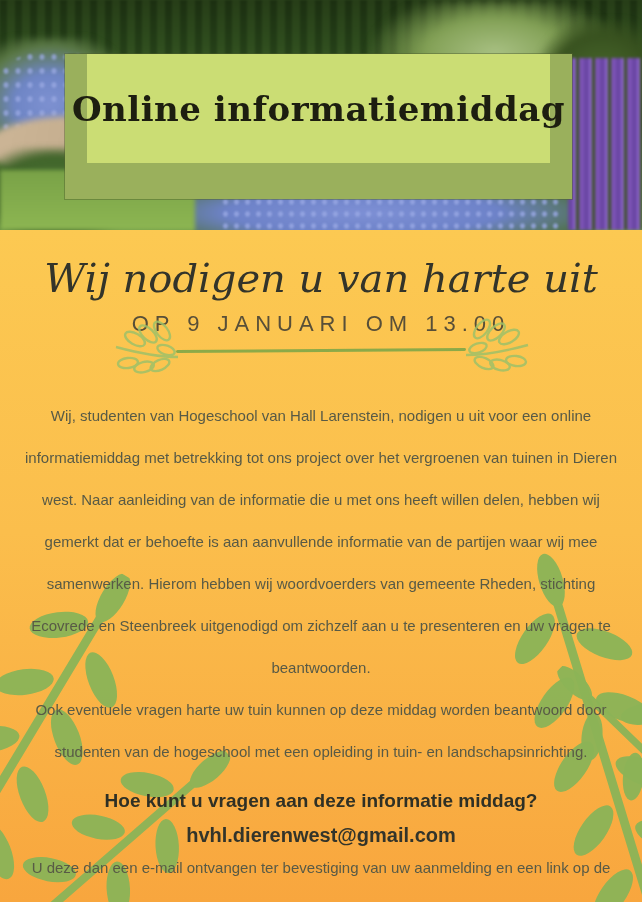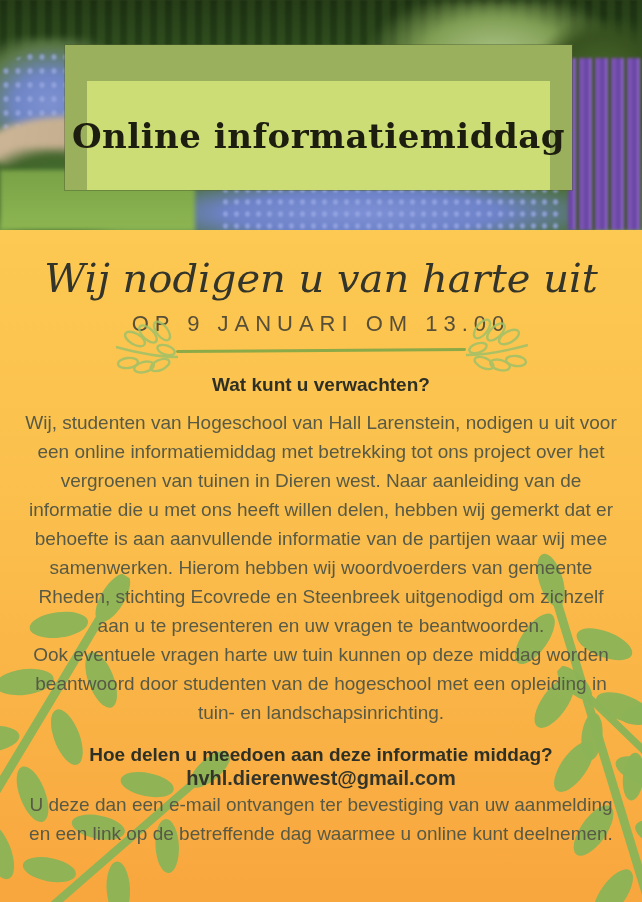--- a/index.html
+++ b/index.html
@@ -71,24 +71,24 @@
     filter:blur(2px);
   }
   .blue-band-dots {
     left:220px; top:184px; width:340px; height:48px;
     background-image:radial-gradient(#9aa9e4 2px, rgba(0,0,0,0) 3px);
     background-size:11px 12px; opacity:.8; filter:blur(1px);
   }
 
   
   .banner {
-    position:absolute; left:65px; top:45px; width:507px; height:145px;
+    position:absolute; left:65px; top:54px; width:507px; height:145px;
     background:#9ab05c; z-index:5;
     box-shadow:0 0 0 1px rgba(80,95,45,.45);
-    display:flex; align-items:flex-end; justify-content:center;
+    display:flex; align-items:flex-start; justify-content:center;
   }
   .banner-inner {
     width:463px; height:109px; background:#cbdd74;
     display:flex; align-items:center; justify-content:center;
   }
   .banner-title {
     font-family:"DejaVu Serif", serif; font-weight:bold;
     font-size:34px; letter-spacing:.5px; color:#1d1e10; white-space:nowrap;
   }
 
@@ -114,26 +114,26 @@
     background:#7fa647; border-radius:2px; transform:rotate(-.4deg); opacity:.9;
   }
   .sketch { position:absolute; width:66px; height:58px; }
   .sketch-right { right:112px; top:-22px; }
   .sketch-left  { left:114px;  top:-20px; transform:scaleX(-1); }
 
   .sec-heading {
     font-size:19px; font-weight:bold; color:#2f3025; margin-top:3px;
   }
   .body-p {
-    width:600px; margin:12px auto 0; font-size:19px; line-height:29px;
+    width:600px; margin:24px auto 0; font-size:15px; line-height:42px;
     color:#585a46;
   }
   .body-p.tight { margin-top:0; }
   .email-line {
-    margin-top:1px; font-size:20px; font-weight:bold; color:#33342a;
+    margin-top:12px; font-size:20px; font-weight:bold; color:#33342a;
   }
 
   
   .branch { position:absolute; z-index:1; opacity:.96; }
   .branch-left-big   { left:-34px;  bottom:-38px;  width:118px; height:392px; transform:rotate(31deg); }
   .branch-left-small { left:38px;   bottom:-150px; width:108px; height:360px; transform:rotate(49deg); }
   .branch-right-big  { right:-18px; bottom:-42px;  width:118px; height:400px; transform:rotate(-17deg); }
   .branch-right-small{ right:-52px; top:402px;     width:96px;  height:240px; transform:rotate(-46deg); }
 </style>
 </head>
@@ -244,23 +244,22 @@
             <ellipse cx="32" cy="17" rx="11" ry="5.5" transform="rotate(-44 32 17)"></ellipse>
             <ellipse cx="45" cy="22" rx="11" ry="5.5" transform="rotate(-30 45 22)"></ellipse>
             <ellipse cx="14" cy="33" rx="9" ry="4.5" transform="rotate(-18 14 33)"></ellipse>
             <ellipse cx="20" cy="48" rx="10" ry="5" transform="rotate(24 20 48)"></ellipse>
             <ellipse cx="36" cy="50" rx="10" ry="5" transform="rotate(14 36 50)"></ellipse>
             <ellipse cx="52" cy="46" rx="10" ry="5" transform="rotate(6 52 46)"></ellipse>
           </g>
         </svg>
       </div>
 
-      <h3 class="sec-heading">Wat kunt u verwachten?</h3>
       <p class="body-p">Wij, studenten van Hogeschool van Hall Larenstein, nodigen u uit voor een online informatiemiddag met betrekking tot ons project over het vergroenen van tuinen in Dieren west. Naar aanleiding van de informatie die u met ons heeft willen delen, hebben wij gemerkt dat er behoefte is aan aanvullende informatie van de partijen waar wij mee samenwerken. Hierom hebben wij woordvoerders van gemeente Rheden, stichting Ecovrede en Steenbreek uitgenodigd om zichzelf aan u te presenteren en uw vragen te beantwoorden.</p>
       <p class="body-p tight">Ook eventuele vragen harte uw tuin kunnen op deze middag worden beantwoord door studenten van de hogeschool met een opleiding in tuin- en landschapsinrichting.</p>
 
-      <h3 class="sec-heading" style="margin-top:17px;">Hoe delen u meedoen aan deze informatie middag?</h3>
+      <h3 class="sec-heading" style="margin-top:17px;">Hoe kunt u vragen aan deze informatie middag?</h3>
       <div class="email-line">hvhl.dierenwest@gmail.com</div>
       <p class="body-p tight">U deze dan een e-mail ontvangen ter bevestiging van uw aanmelding en een link op de betreffende dag waarmee u online kunt deelnemen.</p>
 
     </div>
   </main>
 </div>
 
 </body></html>

